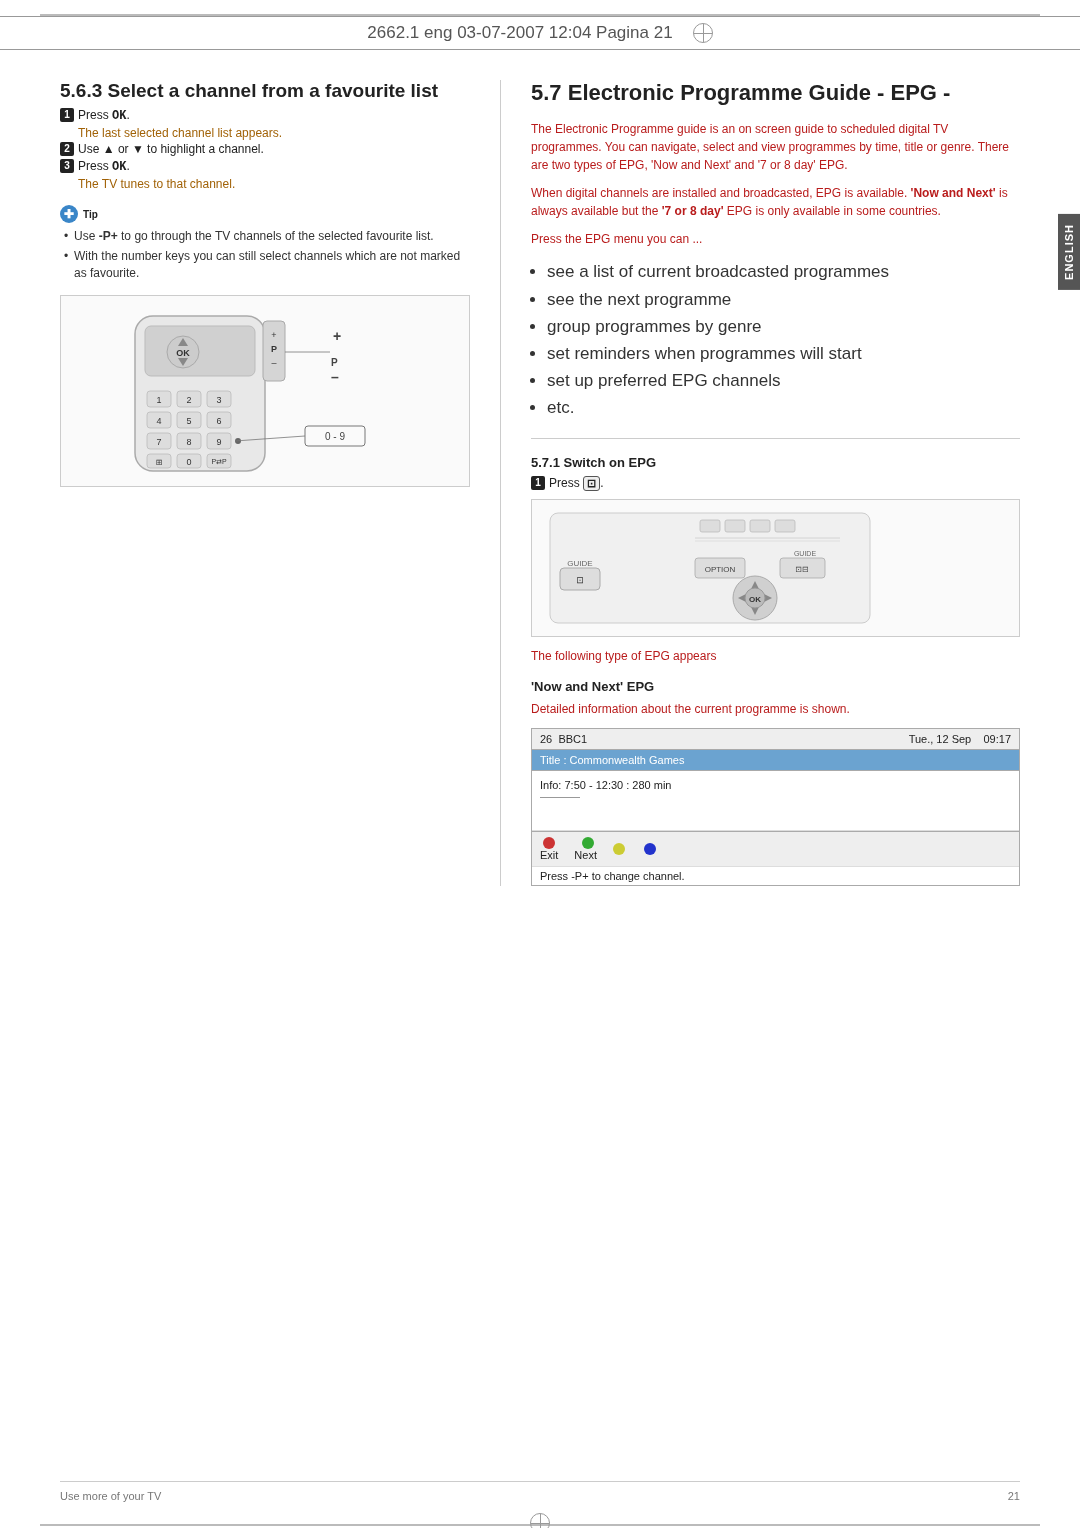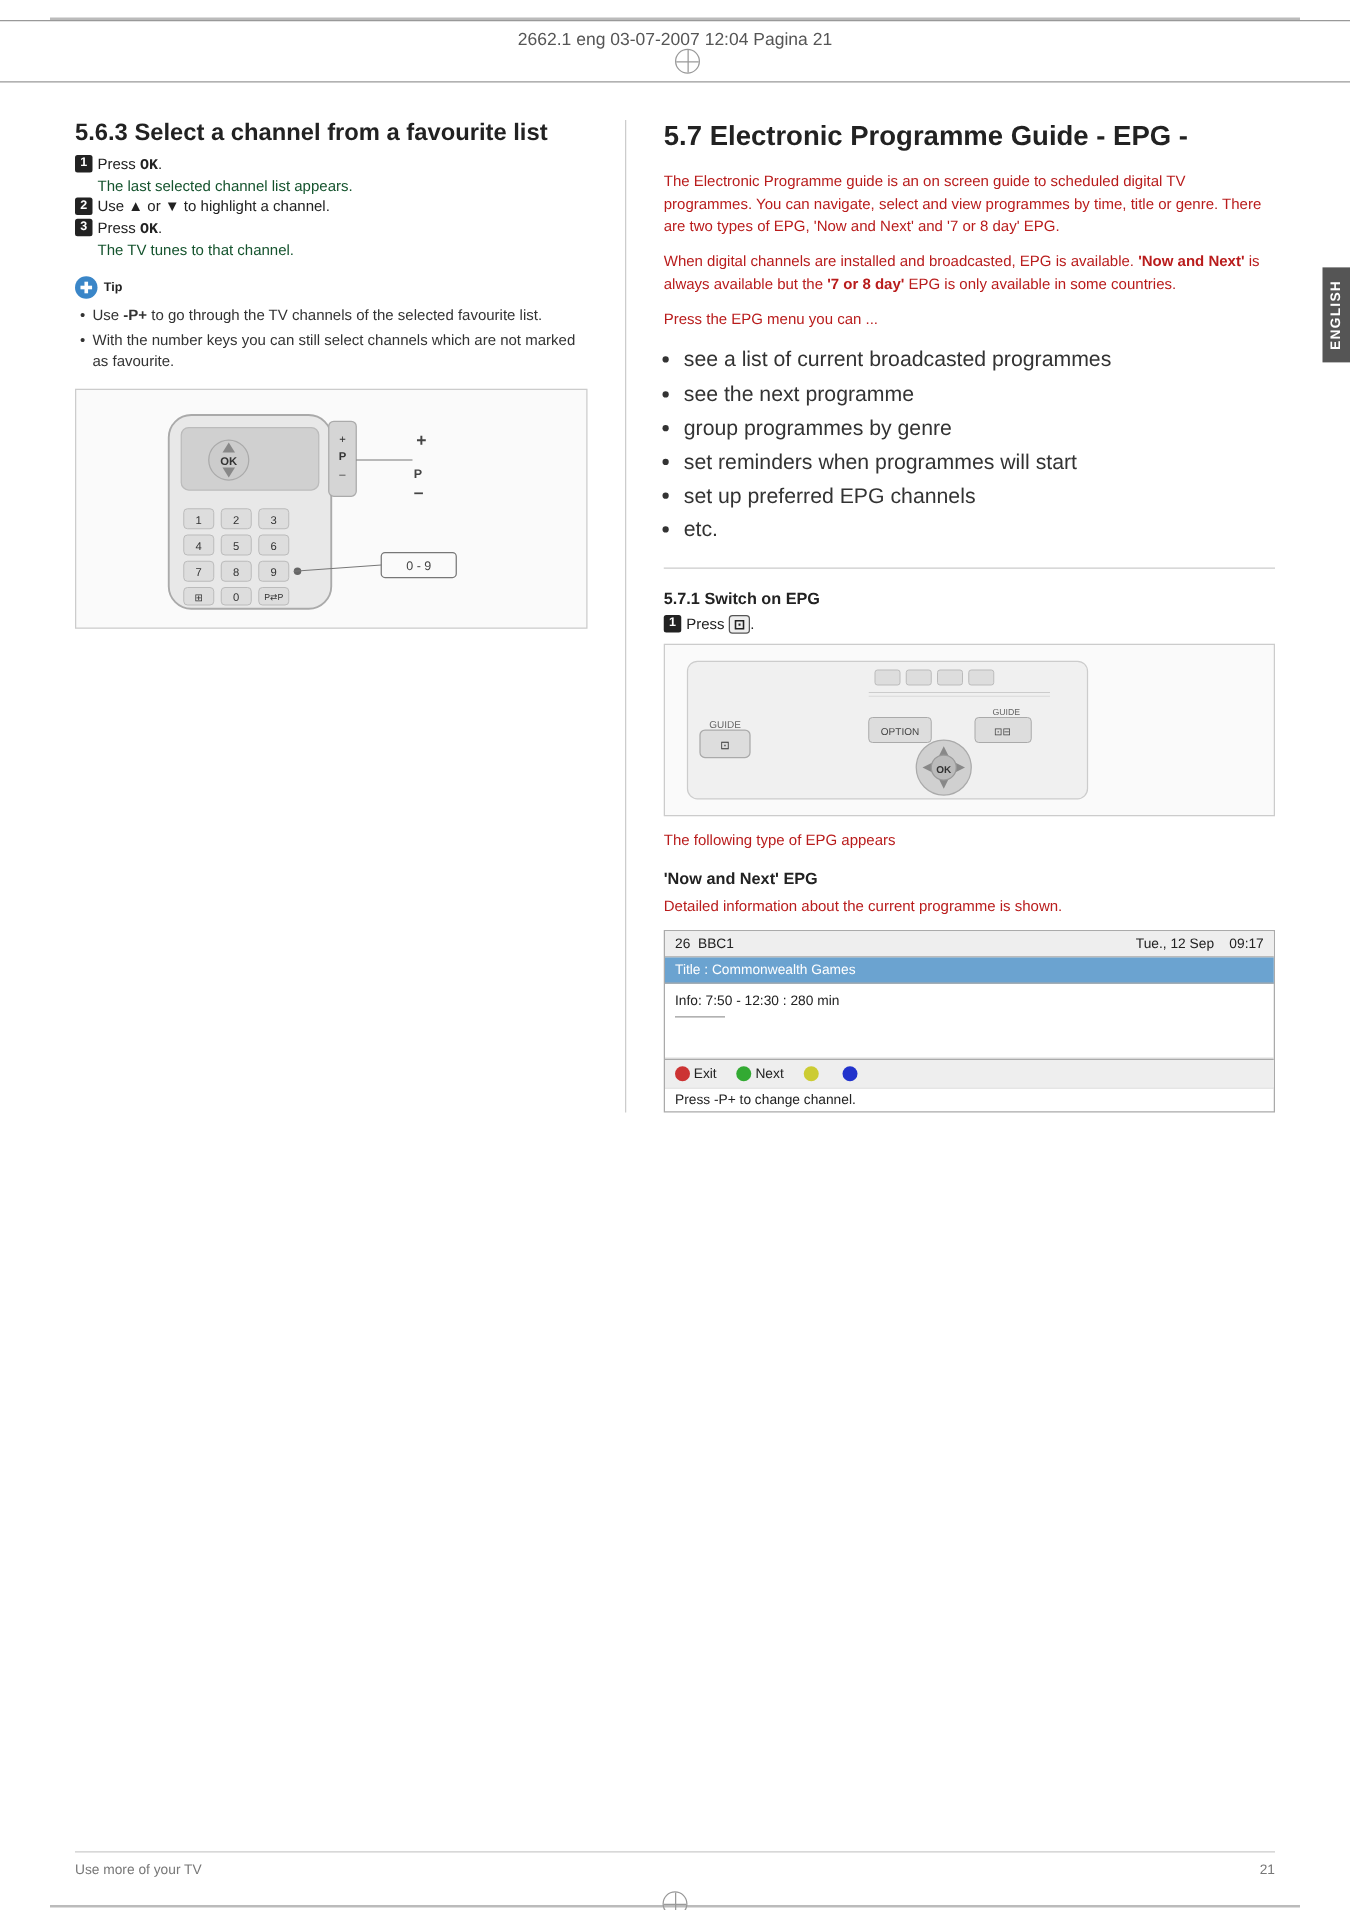--- a/index.html
+++ b/index.html
@@ -22,24 +22,23 @@
     }
 
     
     .header-bar {
       border-top: 1px solid #999;
       border-bottom: 1px solid #999;
       padding: 6px 60px;
       display: flex;
       align-items: center;
       justify-content: center;
-      font-size: 14px;
+      font-size: 17px;
       color: #555;
       margin-bottom: 0;
-      flex-direction: column;
     }
 
     
     .main-content {
       display: flex;
       padding: 30px 60px 40px 60px;
       gap: 0;
     }
 
     
@@ -81,21 +80,21 @@
     .step-row {
       display: flex;
       align-items: flex-start;
       margin-bottom: 3px;
       font-size: 12px;
     }
 
     .step-indent {
       margin-left: 18px;
       font-size: 12px;
-      color: #14532d;
+      color: #a16207;
       margin-bottom: 2px;
     }
 
     .ok-bold {
       font-weight: bold;
       font-family: 'Courier New', monospace;
     }
 
     
     .tip-box {
@@ -255,21 +254,22 @@
       width: 12px;
       height: 12px;
       border-radius: 50%;
       display: inline-block;
       margin-right: 3px;
       vertical-align: middle;
     }
 
     .footer-item {
       display: flex;
-      align-items: flex-start;
+      align-items: flex-end;
+      flex-direction: column;
     }
 
     
     .side-tab {
       position: absolute;
       right: 0;
       top: 200px;
       background: #555;
       color: #fff;
       writing-mode: vertical-rl;

